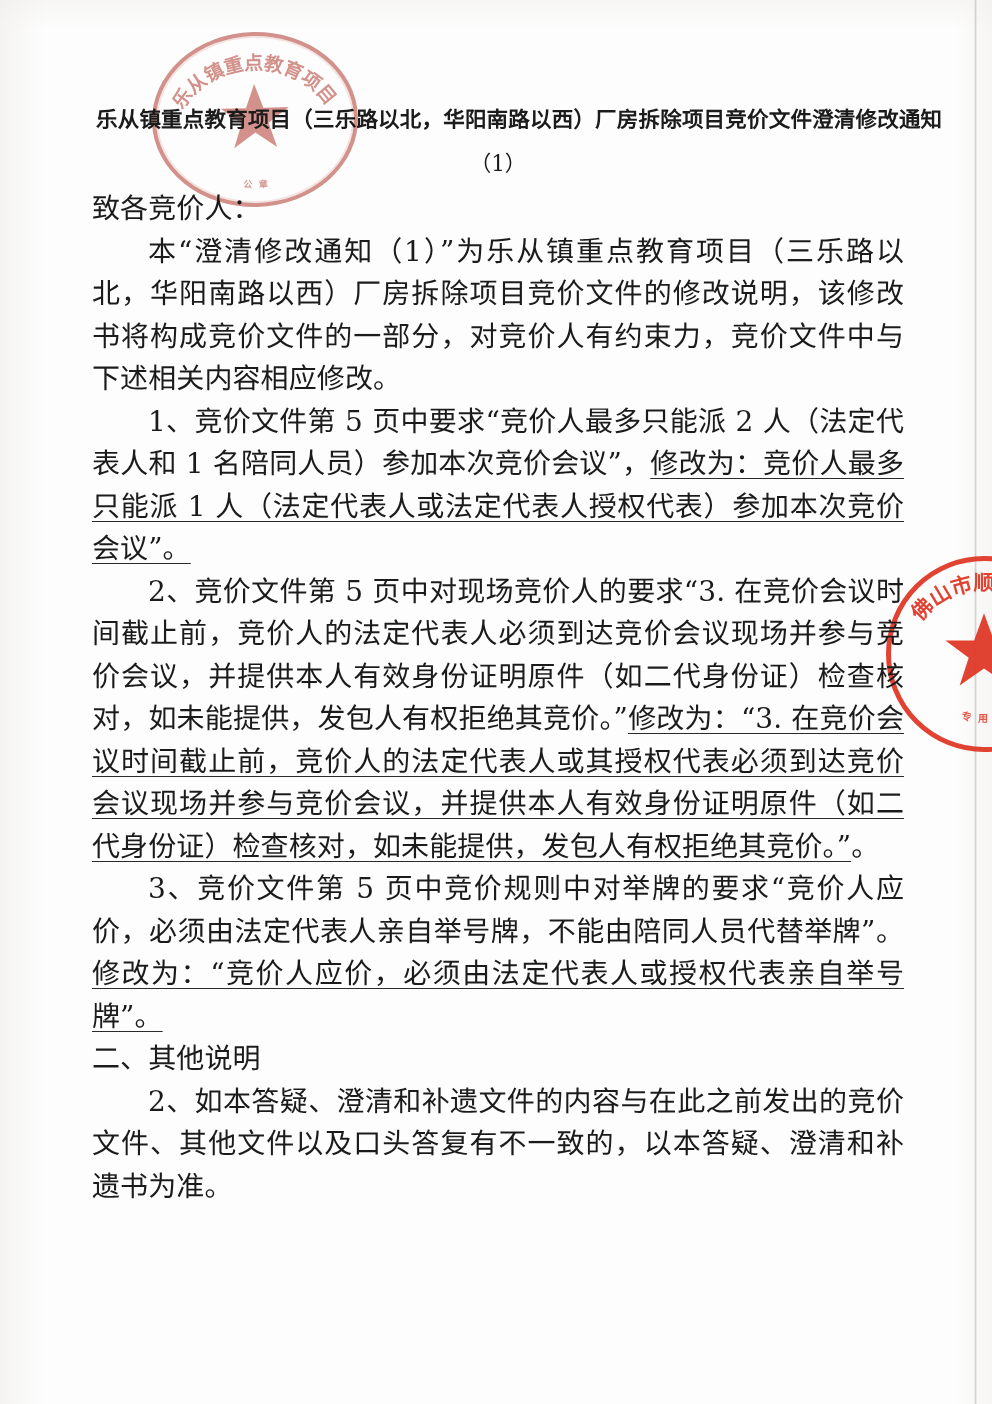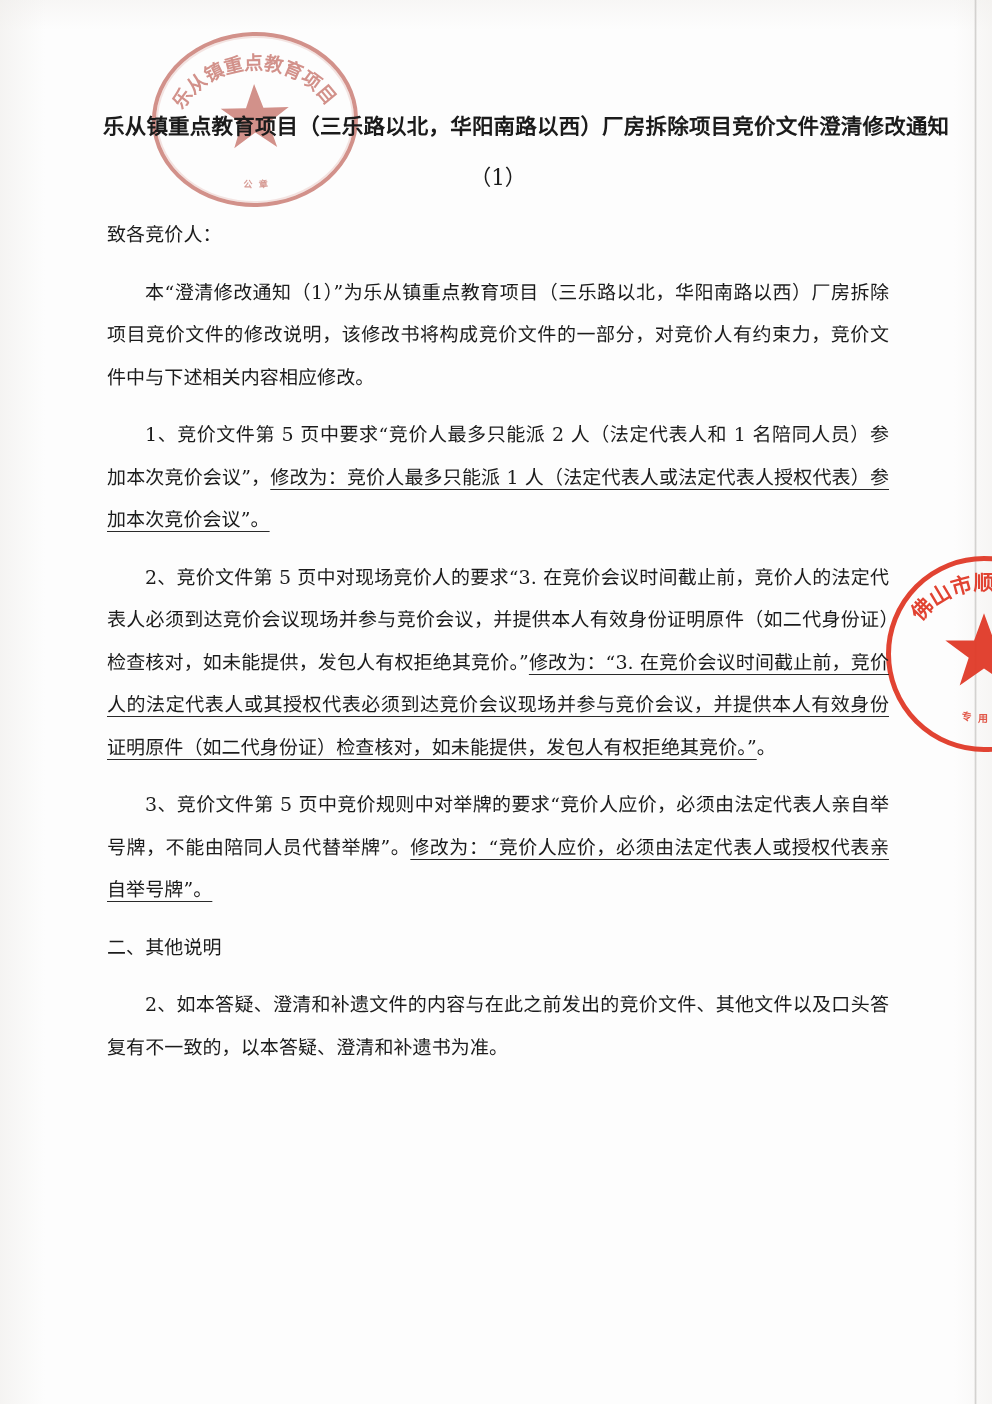--- a/index.html
+++ b/index.html
@@ -47,35 +47,35 @@
     top: 96px;
     width: 812px;
   }
 
   .doc-title {
     font-size: 21.5px;
     line-height: 40px;
     letter-spacing: 0.2px;
     text-align: justify;
     text-align-last: justify;
-    margin: 11px;
+    margin: 4px;
     white-space: nowrap;
   }
 
   .doc-title-num {
     font-size: 21.5px;
     line-height: 40px;
     text-align: center;
     margin: 0 0 4px 0;
   }
 
   p.para {
-    font-size: 19px;
+    font-size: 28px;
     line-height: 42.5px;
-    margin: 15px;
+    margin: 0;
     text-align: justify;
     letter-spacing: 0.1px;
   }
 
   p.indent { text-indent: 2em; }
   p.flush  { text-indent: 0; }
 
   .section-head {
     font-size: 21px;
     line-height: 42.5px;

